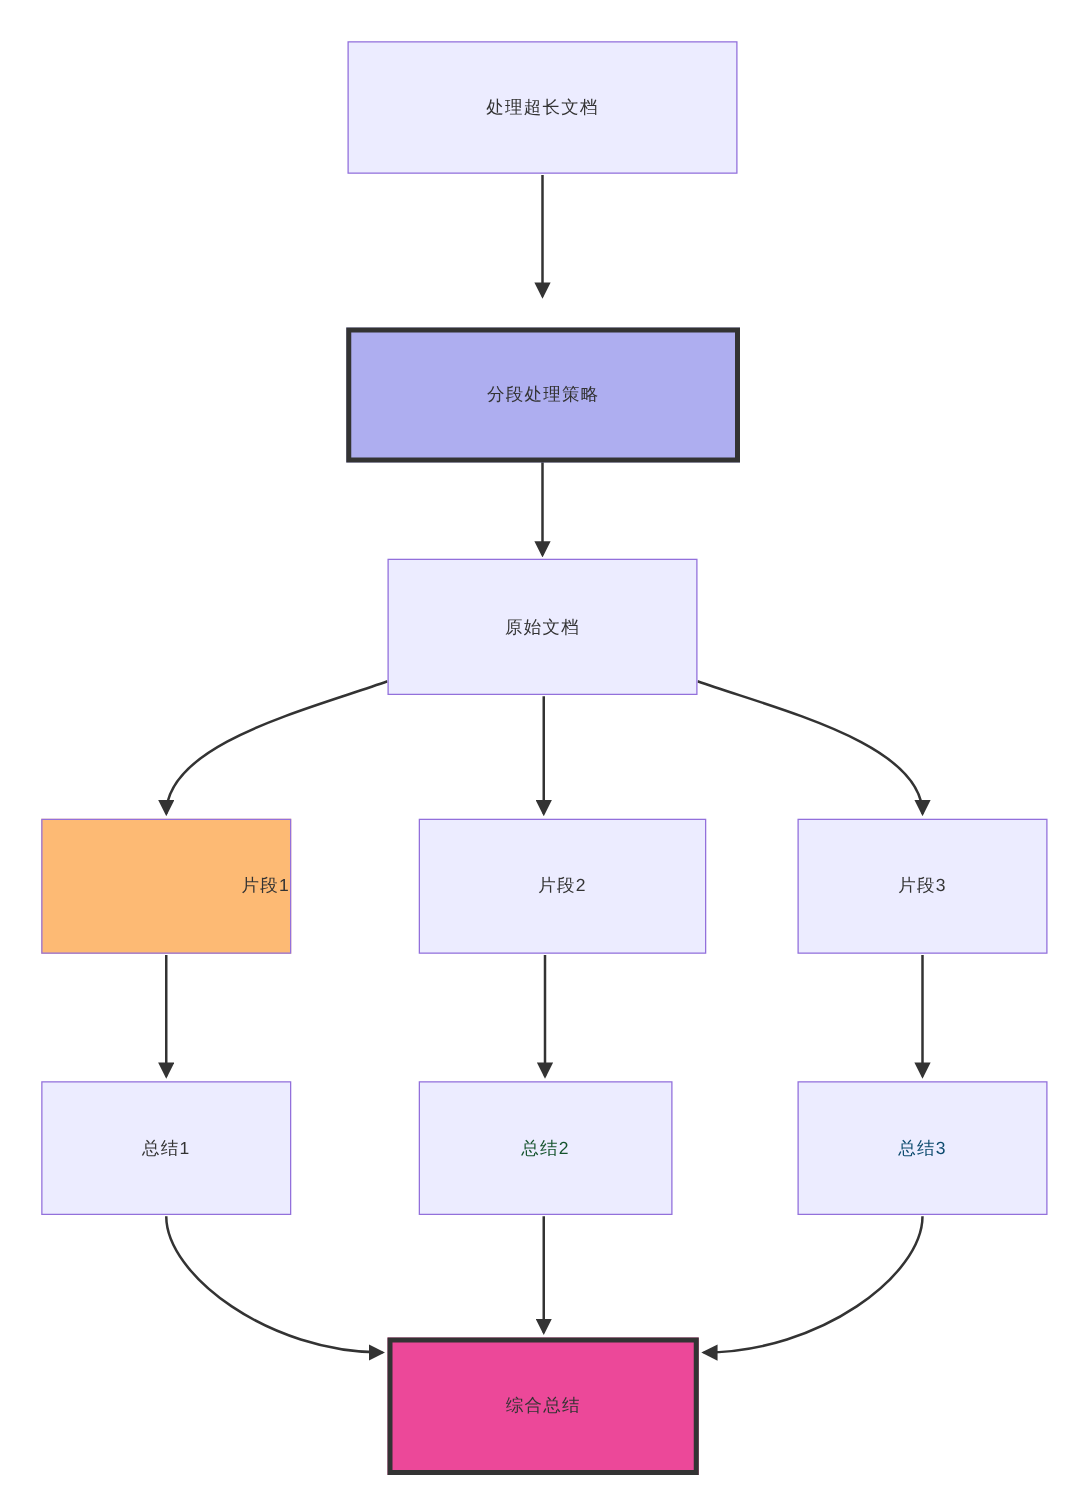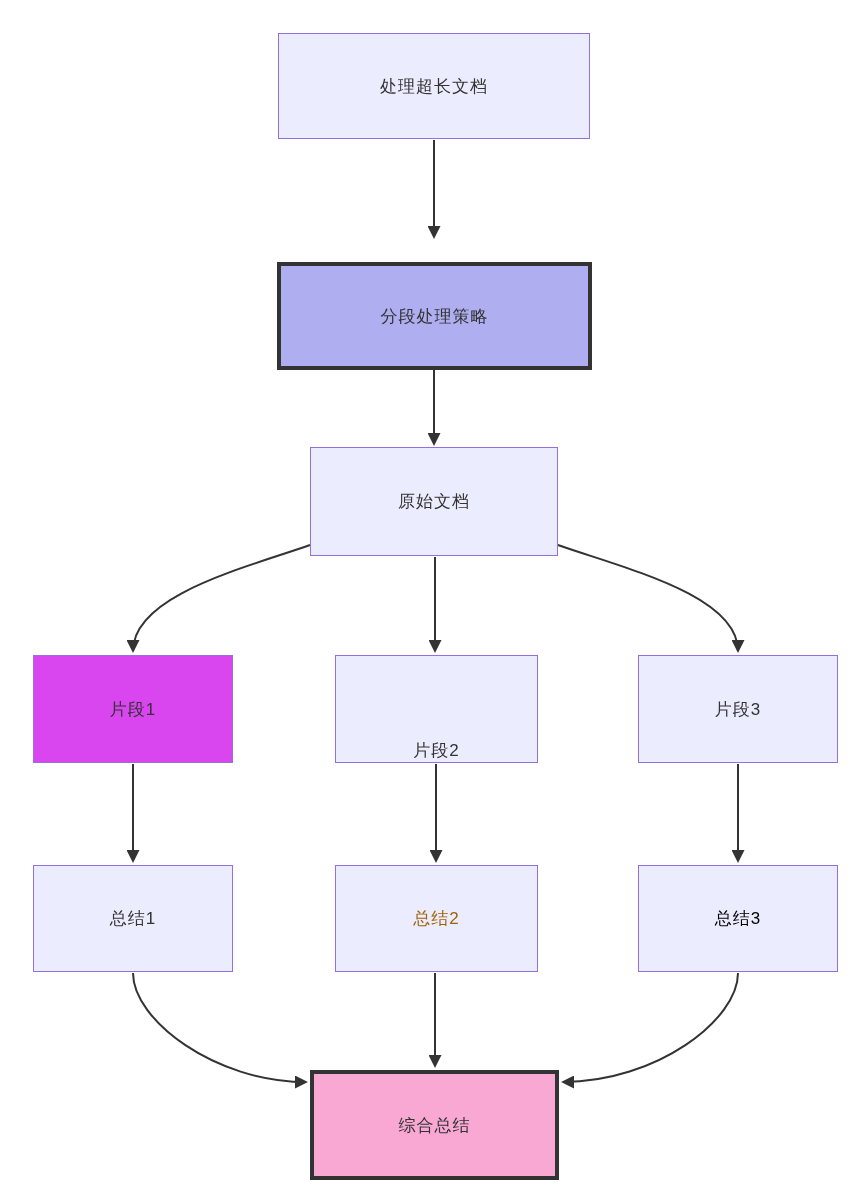--- a/index.html
+++ b/index.html
@@ -26,21 +26,21 @@
   .edge {
     fill: none;
     stroke-width: 2px;
   }
   .node {
     position: absolute;
     box-sizing: border-box;
     display: flex;
     align-items: center;
     justify-content: center;
-    font-size: 17px;
+    font-size: 14px;
     color: #333333;
     letter-spacing: 1px;
   }
   .node span {
     white-space: nowrap;
   }
 </style>
 </head>
 <body>
 
@@ -68,35 +68,35 @@
   <div id="nodes">
       <div class="node" style="left: 278px; top: 33px; width: 312px; height: 106px; background: rgb(236, 236, 255); border: 1.5px solid rgb(147, 112, 219); color: rgb(51, 51, 51);">
         <span>处理超长文档</span>
       </div>
       <div class="node" style="left: 277px; top: 240px; width: 315px; height: 108px; background: rgb(174, 174, 240); border: 4px solid rgb(51, 51, 51); color: rgb(51, 51, 51); margin-top: 22px;">
         <span>分段处理策略</span>
       </div>
       <div class="node" style="left: 310px; top: 447px; width: 248px; height: 109px; background: rgb(236, 236, 255); border: 1.5px solid rgb(147, 112, 219); color: rgb(51, 51, 51);">
         <span>原始文档</span>
       </div>
-      <div class="node" style="left: 33px; top: 655px; width: 200px; height: 108px; background: #d946ef; border: 1.5px solid rgb(147, 112, 219); color: rgb(51, 51, 51);">
+      <div class="node" style="left: 33px; top: 655px; width: 200px; height: 108px; background: #fdba74; border: 1.5px solid rgb(147, 112, 219); color: rgb(51, 51, 51); justify-content: flex-end;">
         <span>片段1</span>
       </div>
-      <div class="node" style="left: 335px; top: 655px; width: 203px; height: 108px; background: rgb(236, 236, 255); border: 1.5px solid rgb(147, 112, 219); color: rgb(51, 51, 51); align-items: flex-end;">
+      <div class="node" style="left: 335px; top: 655px; width: 230px; height: 108px; background: rgb(236, 236, 255); border: 1.5px solid rgb(147, 112, 219); color: rgb(51, 51, 51);">
         <span>片段2</span>
       </div>
       <div class="node" style="left: 638px; top: 655px; width: 200px; height: 108px; background: rgb(236, 236, 255); border: 1.5px solid rgb(147, 112, 219); color: rgb(51, 51, 51); text-align: center;">
         <span>片段3</span>
       </div>
       <div class="node" style="left: 33px; top: 865px; width: 200px; height: 107px; background: rgb(236, 236, 255); border: 1.5px solid rgb(147, 112, 219); color: rgb(51, 51, 51); text-align: center;">
         <span>总结1</span>
       </div>
-      <div class="node" style="left: 335px; top: 865px; width: 203px; height: 107px; background: rgb(236, 236, 255); border: 1.5px solid rgb(147, 112, 219); color: #a16207;">
+      <div class="node" style="left: 335px; top: 865px; width: 203px; height: 107px; background: rgb(236, 236, 255); border: 1.5px solid rgb(147, 112, 219); color: #14532d;">
         <span>总结2</span>
       </div>
-      <div class="node" style="left: 638px; top: 865px; width: 200px; height: 107px; background: rgb(236, 236, 255); border: 1.5px solid rgb(147, 112, 219); color: #000000;">
+      <div class="node" style="left: 638px; top: 865px; width: 200px; height: 107px; background: rgb(236, 236, 255); border: 1.5px solid rgb(147, 112, 219); color: #0c4a6e;">
         <span>总结3</span>
       </div>
-      <div class="node" style="left: 310px; top: 1070px; width: 249px; height: 110px; background: #f9a8d4; border: 4px solid rgb(51, 51, 51); color: rgb(51, 51, 51);">
+      <div class="node" style="left: 310px; top: 1070px; width: 249px; height: 110px; background: #ec4899; border: 4px solid rgb(51, 51, 51); color: rgb(51, 51, 51);">
         <span>综合总结</span>
       </div>
     </div>
 </div>
 
 </body></html>

